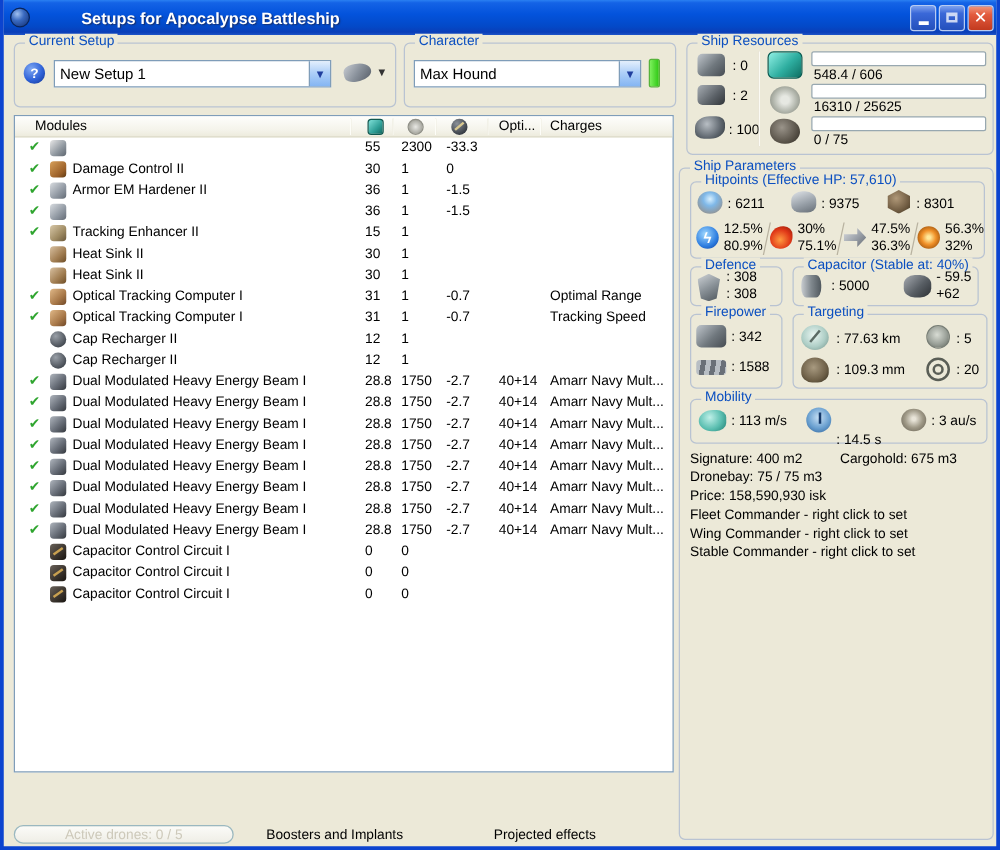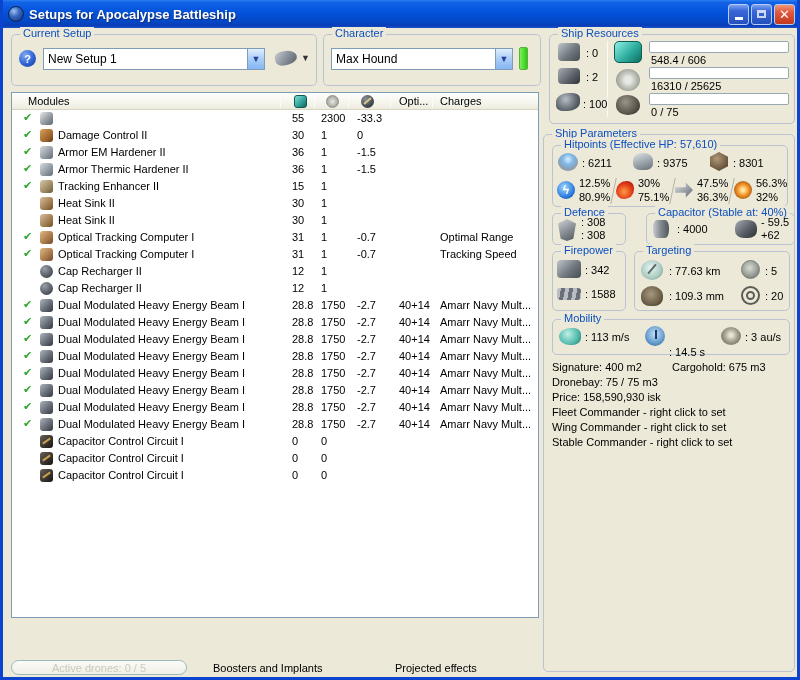--- a/index.html
+++ b/index.html
@@ -5,21 +5,21 @@
   * { margin:0; padding:0; box-sizing:border-box; }
   html,body { width:800px; height:680px; }
   body { font-family:"Liberation Sans","DejaVu Sans",sans-serif; font-size:11px; color:#000; }
 
   .window { position:relative; width:800px; height:680px; background:#ECE9D8;
             border:3px solid #0C44CF; border-top:none; overflow:hidden; }
 
   
   .titlebar { position:absolute; left:-3px; top:0; width:800px; height:28px;
     background:linear-gradient(180deg,#2A80F2 0%,#1463E6 8%,#0353DC 40%,#0349C8 75%,#0A3EB8 92%,#1E54C8 100%);
-    display:flex; align-items:center; padding:0 5px; }
+    display:flex; align-items:center; padding:0 5px;gap:36px; }
   .appicon { width:16px; height:16px; border-radius:50%;
     background:radial-gradient(circle at 35% 30%,#9FC0F0 0%,#3A6AC0 40%,#102C70 100%);
     border:1px solid #0A2458; margin:0 5px 0 3px; flex:none; }
   .apptitle { color:#fff; font-weight:bold; font-size:13px; text-shadow:1px 1px 1px #163070; flex:1; }
   .tbtns { display:flex; gap:2px; }
   .tbtn { width:21px; height:21px; border-radius:3px; border:1px solid #B8CBF2;
     display:flex; align-items:center; justify-content:center; color:#fff; font-weight:bold; font-size:11px; }
   .tbtn.minmax { background:linear-gradient(180deg,#7DA1EE 0%,#3A68D8 30%,#2450BC 100%); }
   .tbtn .minbar { width:8px; height:3px; background:#fff; margin-top:9px; }
   .tbtn .maxbox { width:9px; height:8px; border:2px solid #fff; border-top-width:3px; opacity:.75; }
@@ -251,24 +251,24 @@
       </div>
     </div>
 
     <div class="gb" style="left:8px;top:78px;width:74px;height:32px;">
       <span class="gblabel">Defence</span>
       <span class="ic ic-def" style="left:5px;top:5px;width:18px;height:22px;"></span>
       <span class="rp-val" style="left:28px;top:2px;">: 308</span>
       <span class="rp-val" style="left:28px;top:15px;">: 308</span>
     </div>
 
-    <div class="gb" style="left:90px;top:78px;width:149px;height:32px;margin-left:12px;">
+    <div class="gb" style="left:90px;top:78px;width:149px;height:32px;">
       <span class="gblabel" style="max-width:150px;">Capacitor (Stable at: 40%)</span>
       <span class="ic ic-capa" style="left:6px;top:6px;width:16px;height:18px;"></span>
-      <span class="rp-val" style="left:30px;top:9px;">: 4000</span>
+      <span class="rp-val" style="left:30px;top:9px;">: 5000</span>
       <span class="ic ic-batt" style="left:88px;top:6px;width:22px;height:18px;"></span>
       <span class="rp-val" style="left:114px;top:2px;">- 59.5</span>
       <span class="rp-val" style="left:114px;top:15px;">+62</span>
     </div>
 
     <div class="gb" style="left:8px;top:116px;width:74px;height:60px;">
       <span class="gblabel">Firepower</span>
       <span class="ic ic-turretslots" style="left:4px;top:8px;width:24px;height:18px;"></span>
       <span class="rp-val" style="left:32px;top:12px;">: 342</span>
       <span class="ic ic-missile" style="left:4px;top:36px;width:24px;height:12px;"></span>
@@ -346,21 +346,20 @@
           <span class="mname">Armor EM Hardener II</span>
           <span class="mcpu">36</span>
           <span class="mpg">1</span>
           <span class="mcap">-1.5</span>
           <span class="mopti"></span>
           <span class="mchg"></span>
         </div>
         <div class="mrow">
           <span class="mchk">✔</span>
           <span class="mico mi-hardener"></span>
-          <span class="mname">Armor Thermic Hardener II</span>
           <span class="mcpu">36</span>
           <span class="mpg">1</span>
           <span class="mcap">-1.5</span>
           <span class="mopti"></span>
           <span class="mchg"></span>
         </div>
         <div class="mrow">
           <span class="mchk">✔</span>
           <span class="mico mi-enhancer"></span>
           <span class="mname">Tracking Enhancer II</span>

